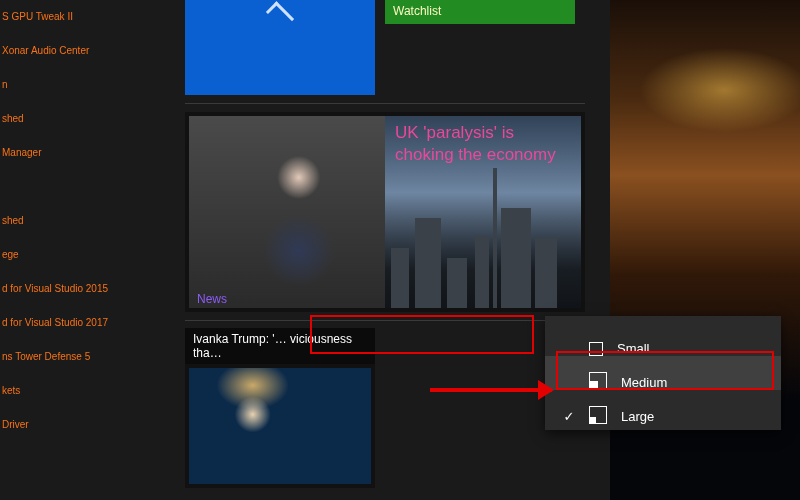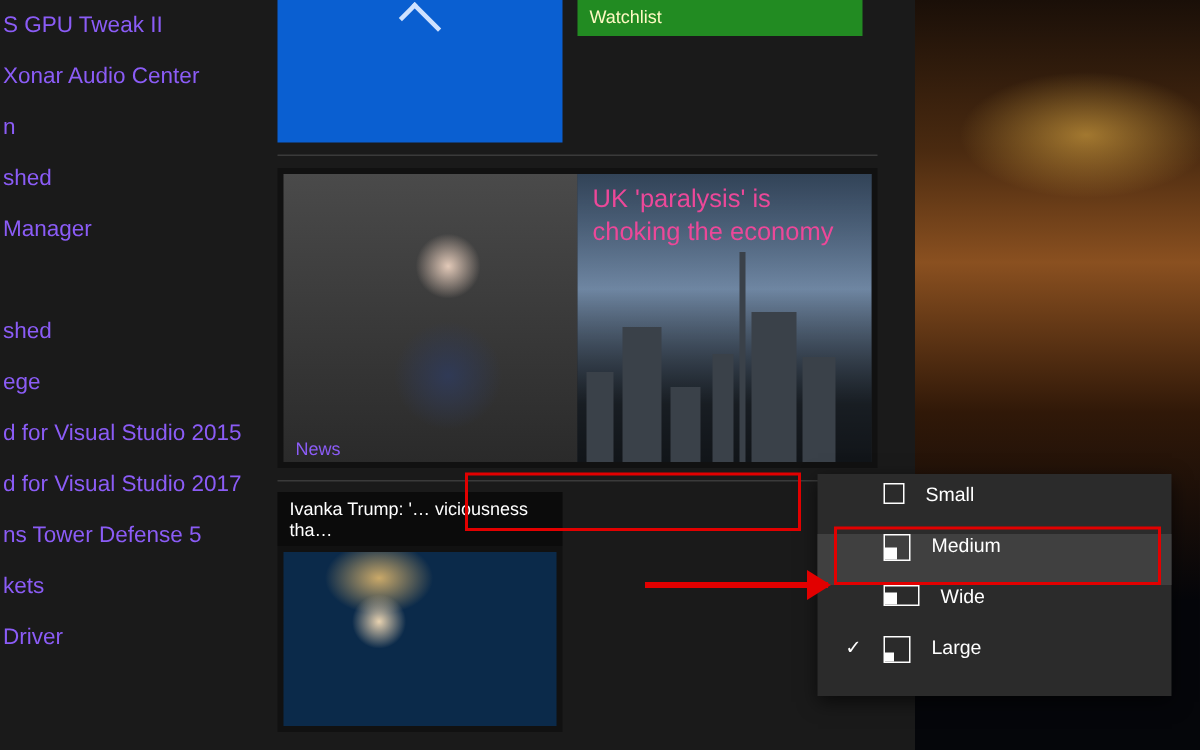--- a/index.html
+++ b/index.html
@@ -6,21 +6,21 @@
   .root{position:relative;width:800px;height:500px}
   
   .wallpaper{position:absolute;left:610px;top:0;width:190px;height:500px;
     background:
       radial-gradient(ellipse 120px 60px at 60% 18%, rgba(255,200,80,.5), transparent 70%),
       linear-gradient(#1a0f08 0%, #4a2a10 20%, #8a5020 35%, #301808 55%, #05060a 80%, #05060a 100%);
   }
   .start{position:absolute;left:0;top:0;width:610px;height:500px;background:#1a1a1a}
   
   .applist{position:absolute;left:0;top:0;width:175px;height:500px;padding-left:0}
-  .applist .item{height:34px;line-height:34px;padding-left:2px;white-space:nowrap;overflow:hidden;color:#8b5cf6;font-size:15px}
+  .applist .item{height:34px;line-height:34px;padding-left:2px;white-space:nowrap;overflow:hidden;color:#f97316;font-size:10px}
   
   .tiles{position:absolute;left:185px;top:0;width:415px;height:500px}
   .tile{position:absolute;box-sizing:border-box}
   .weather{left:0;top:0;width:190px;height:95px;background:#0a5fd1}
   .weather .chev{position:absolute;left:50%;top:8px;transform:translateX(-50%);width:22px;height:12px;border-left:3px solid #cfe2ff;border-top:3px solid #cfe2ff;transform-origin:center;transform:translateX(-50%) rotate(45deg)}
   .watch{left:200px;top:0;width:190px;height:24px;background:#228b22;color:#fef9c3;font-size:12px;padding:4px 8px;box-sizing:border-box}
   .divider{position:absolute;left:0;top:103px;width:400px;height:1px;background:#3a3a3a}
   .news{left:0;top:112px;width:400px;height:200px;background:#111;}
   .news .photo{position:absolute;left:4px;top:4px;width:196px;height:192px;
     background:
@@ -52,21 +52,21 @@
       radial-gradient(ellipse 60px 40px at 35% 15%, #caa969, transparent 60%),
       linear-gradient(#0b2a4a,#0b2a4a);}
   
   .ctx{position:absolute;left:300px;top:278px;width:240px;background:#2b2b2b;box-shadow:0 4px 12px rgba(0,0,0,.6);padding:6px 0}
   .ctx .row{height:34px;display:flex;align-items:center;padding:0 14px 0 14px;position:relative;color:#fff;font-size:13px}
   .ctx .row:hover,.ctx .row.hov{background:#3c3c3c}
   .ctx .ico{width:20px;height:20px;margin-right:14px;display:flex;align-items:center;justify-content:center;color:#ddd}
   .ctx .chevr{position:absolute;right:12px;width:7px;height:7px;border-right:1.5px solid #ccc;border-top:1.5px solid #ccc;transform:rotate(45deg)}
   
   .sub{position:absolute;left:545px;top:316px;width:236px;background:#2b2b2b;box-shadow:0 4px 12px rgba(0,0,0,.6);padding:6px 0}
-  .sub .row{height:34px;display:flex;align-items:flex-start;padding:0 14px 0 14px;position:relative;color:#fff;font-size:13px}
+  .sub .row{height:34px;display:flex;align-items:flex-end;padding:0 14px 0 14px;position:relative;color:#fff;font-size:13px}
   .sub .row.hov{background:#404040}
   .sub .chk{width:20px;margin-right:10px;display:flex;align-items:center;justify-content:center;color:#fff}
   .sub .szico{width:18px;height:18px;border:1.5px solid #fff;margin-right:14px;position:relative;box-sizing:border-box}
   .sz-small .szico{width:14px;height:14px}
   .sz-medium .szico::after{content:"";position:absolute;left:0;bottom:0;width:8px;height:8px;background:#fff}
   .sz-wide .szico{width:24px;height:14px}
   .sz-wide .szico::after{content:"";position:absolute;left:0;bottom:0;width:8px;height:8px;background:#fff}
   .sz-large .szico::after{content:"";position:absolute;left:0;bottom:0;width:6px;height:6px;background:#fff}
   
   .redbox{position:absolute;border:2px solid #e20000;pointer-events:none}
@@ -138,25 +138,20 @@
     <div class="row sz-small">
       <span class="chk"></span>
       <span class="szico"></span>
       <span>Small</span>
     </div>
     <div class="row hov sz-medium">
       <span class="chk"></span>
       <span class="szico"></span>
       <span>Medium</span>
     </div>
-    <div class="row sz-wide">
-      <span class="chk"></span>
-      <span class="szico"></span>
-      <span>Wide</span>
-    </div>
     <div class="row sz-large">
       <span class="chk">✓</span>
       <span class="szico"></span>
       <span>Large</span>
     </div>
   </div>
 
   <div class="redbox rb1"></div>
   <div class="redbox rb2"></div>
   <div class="arrow"></div>

